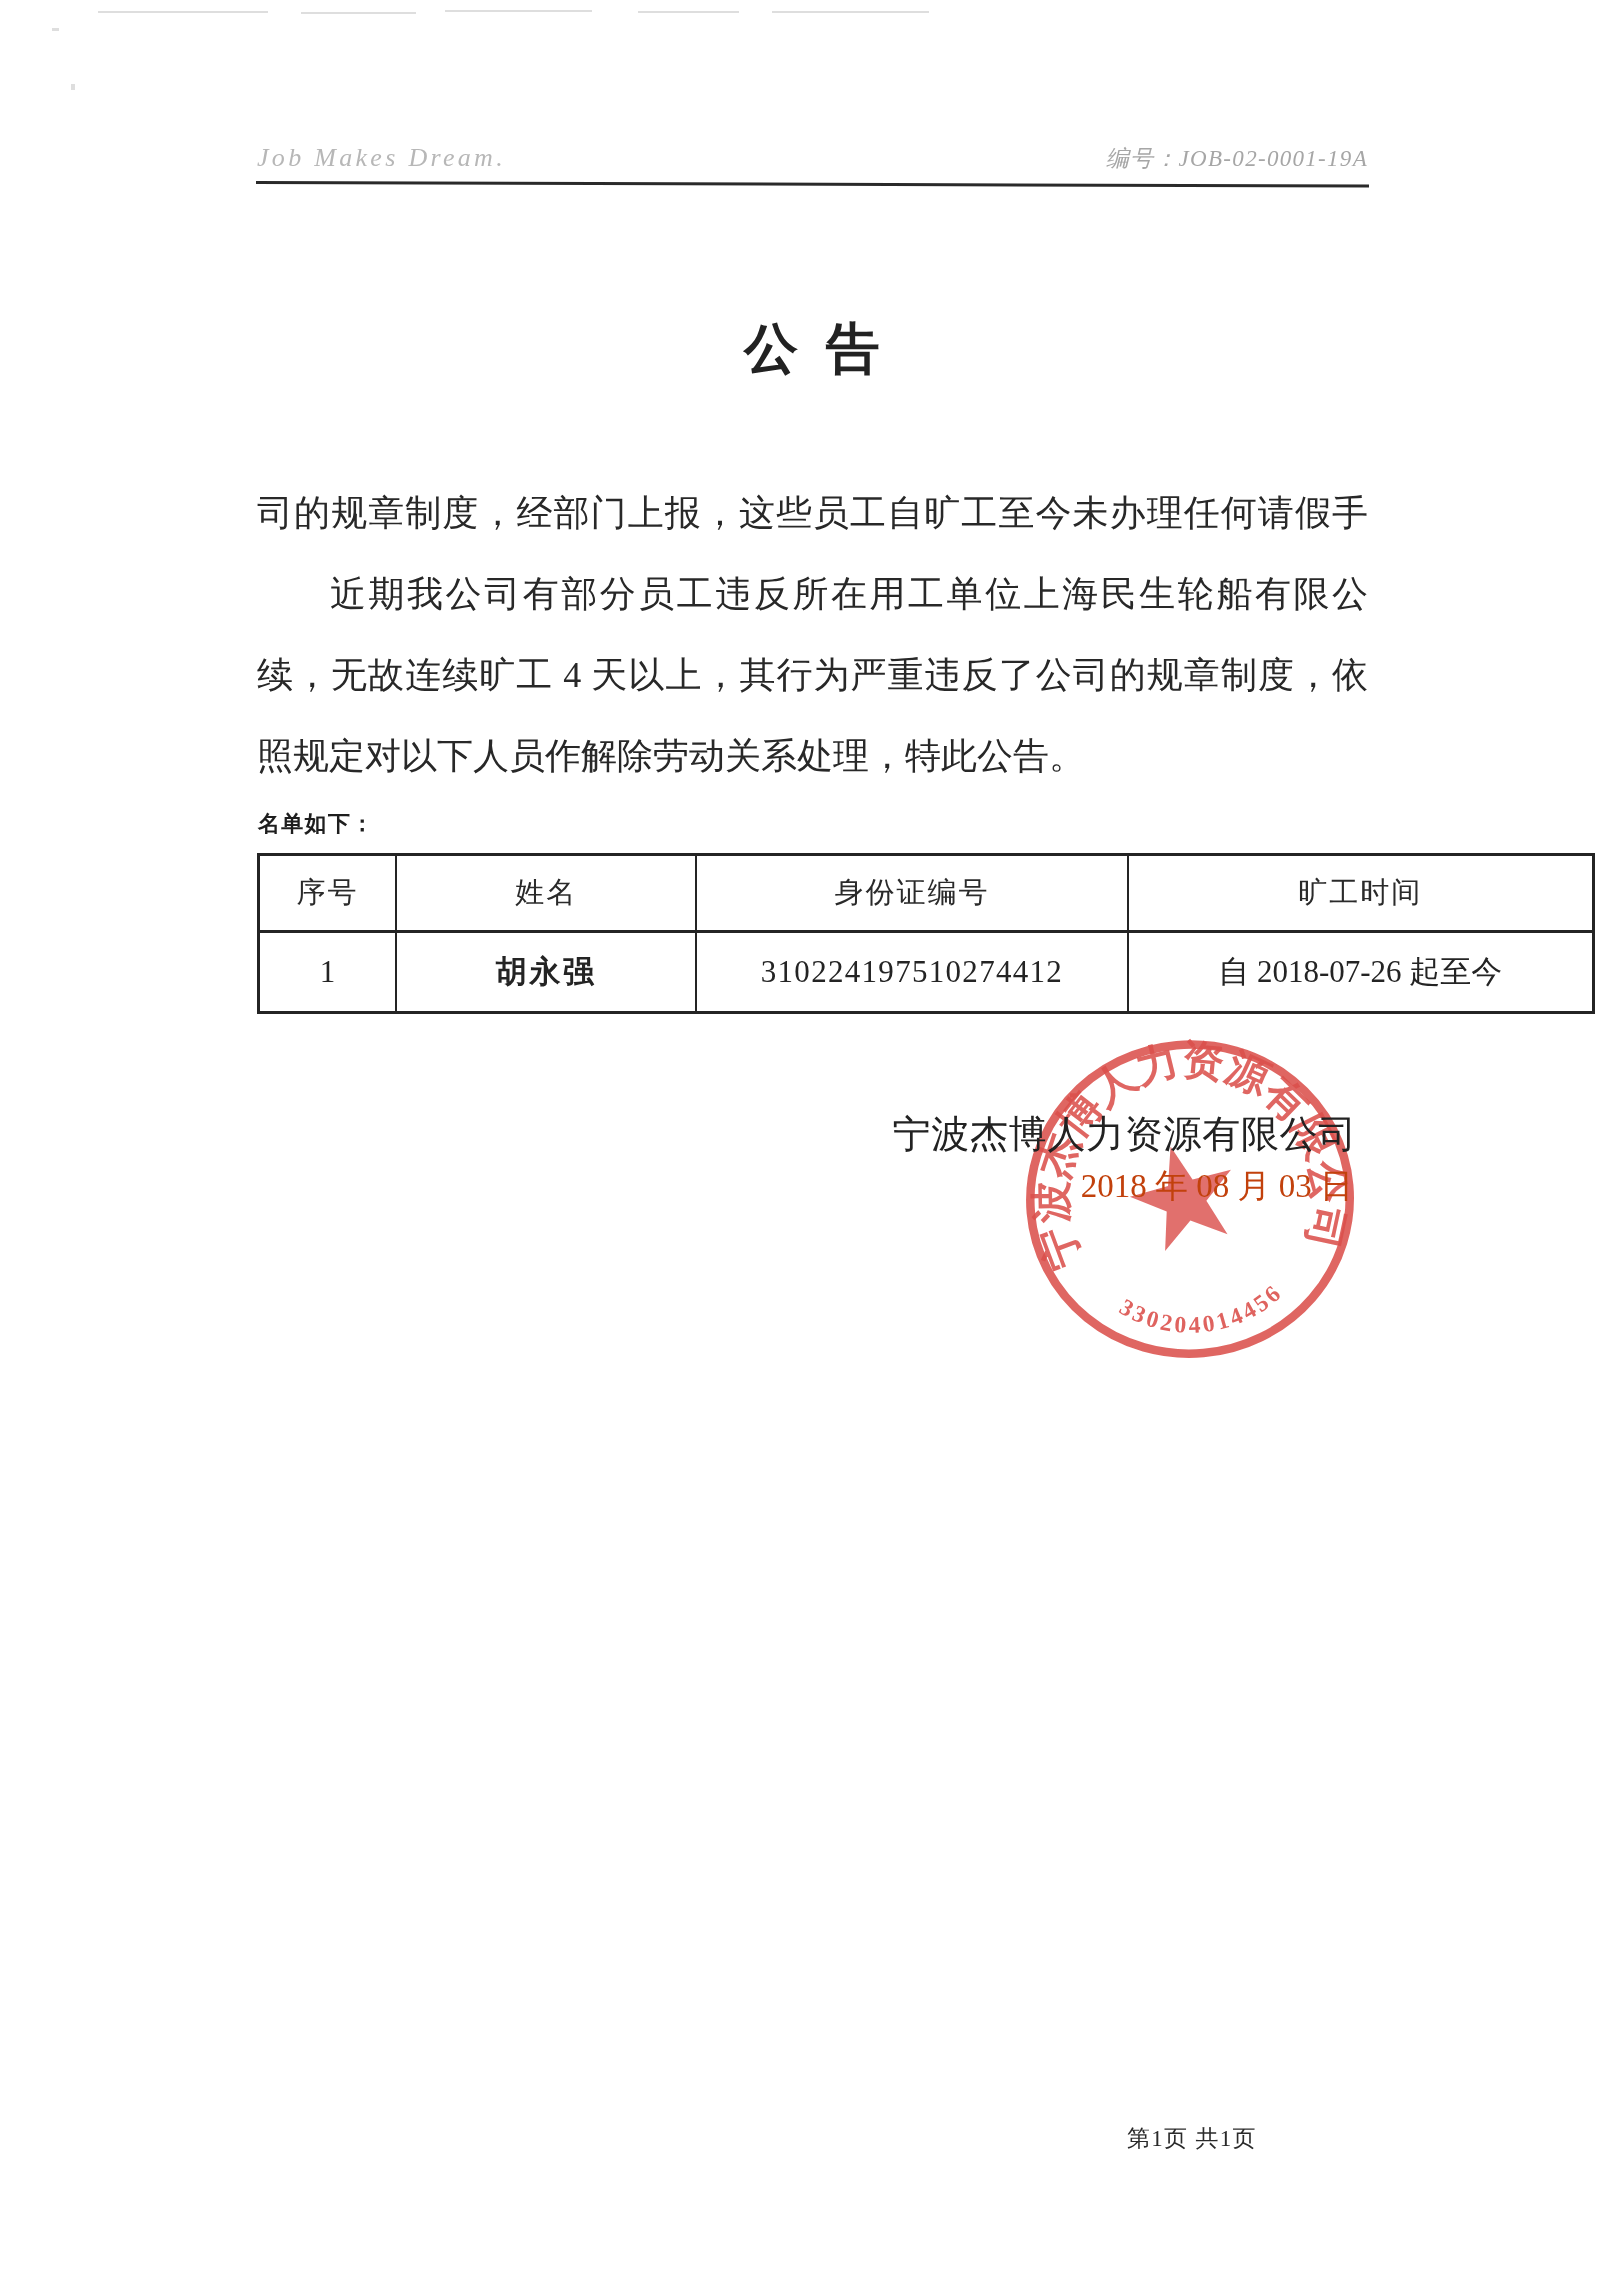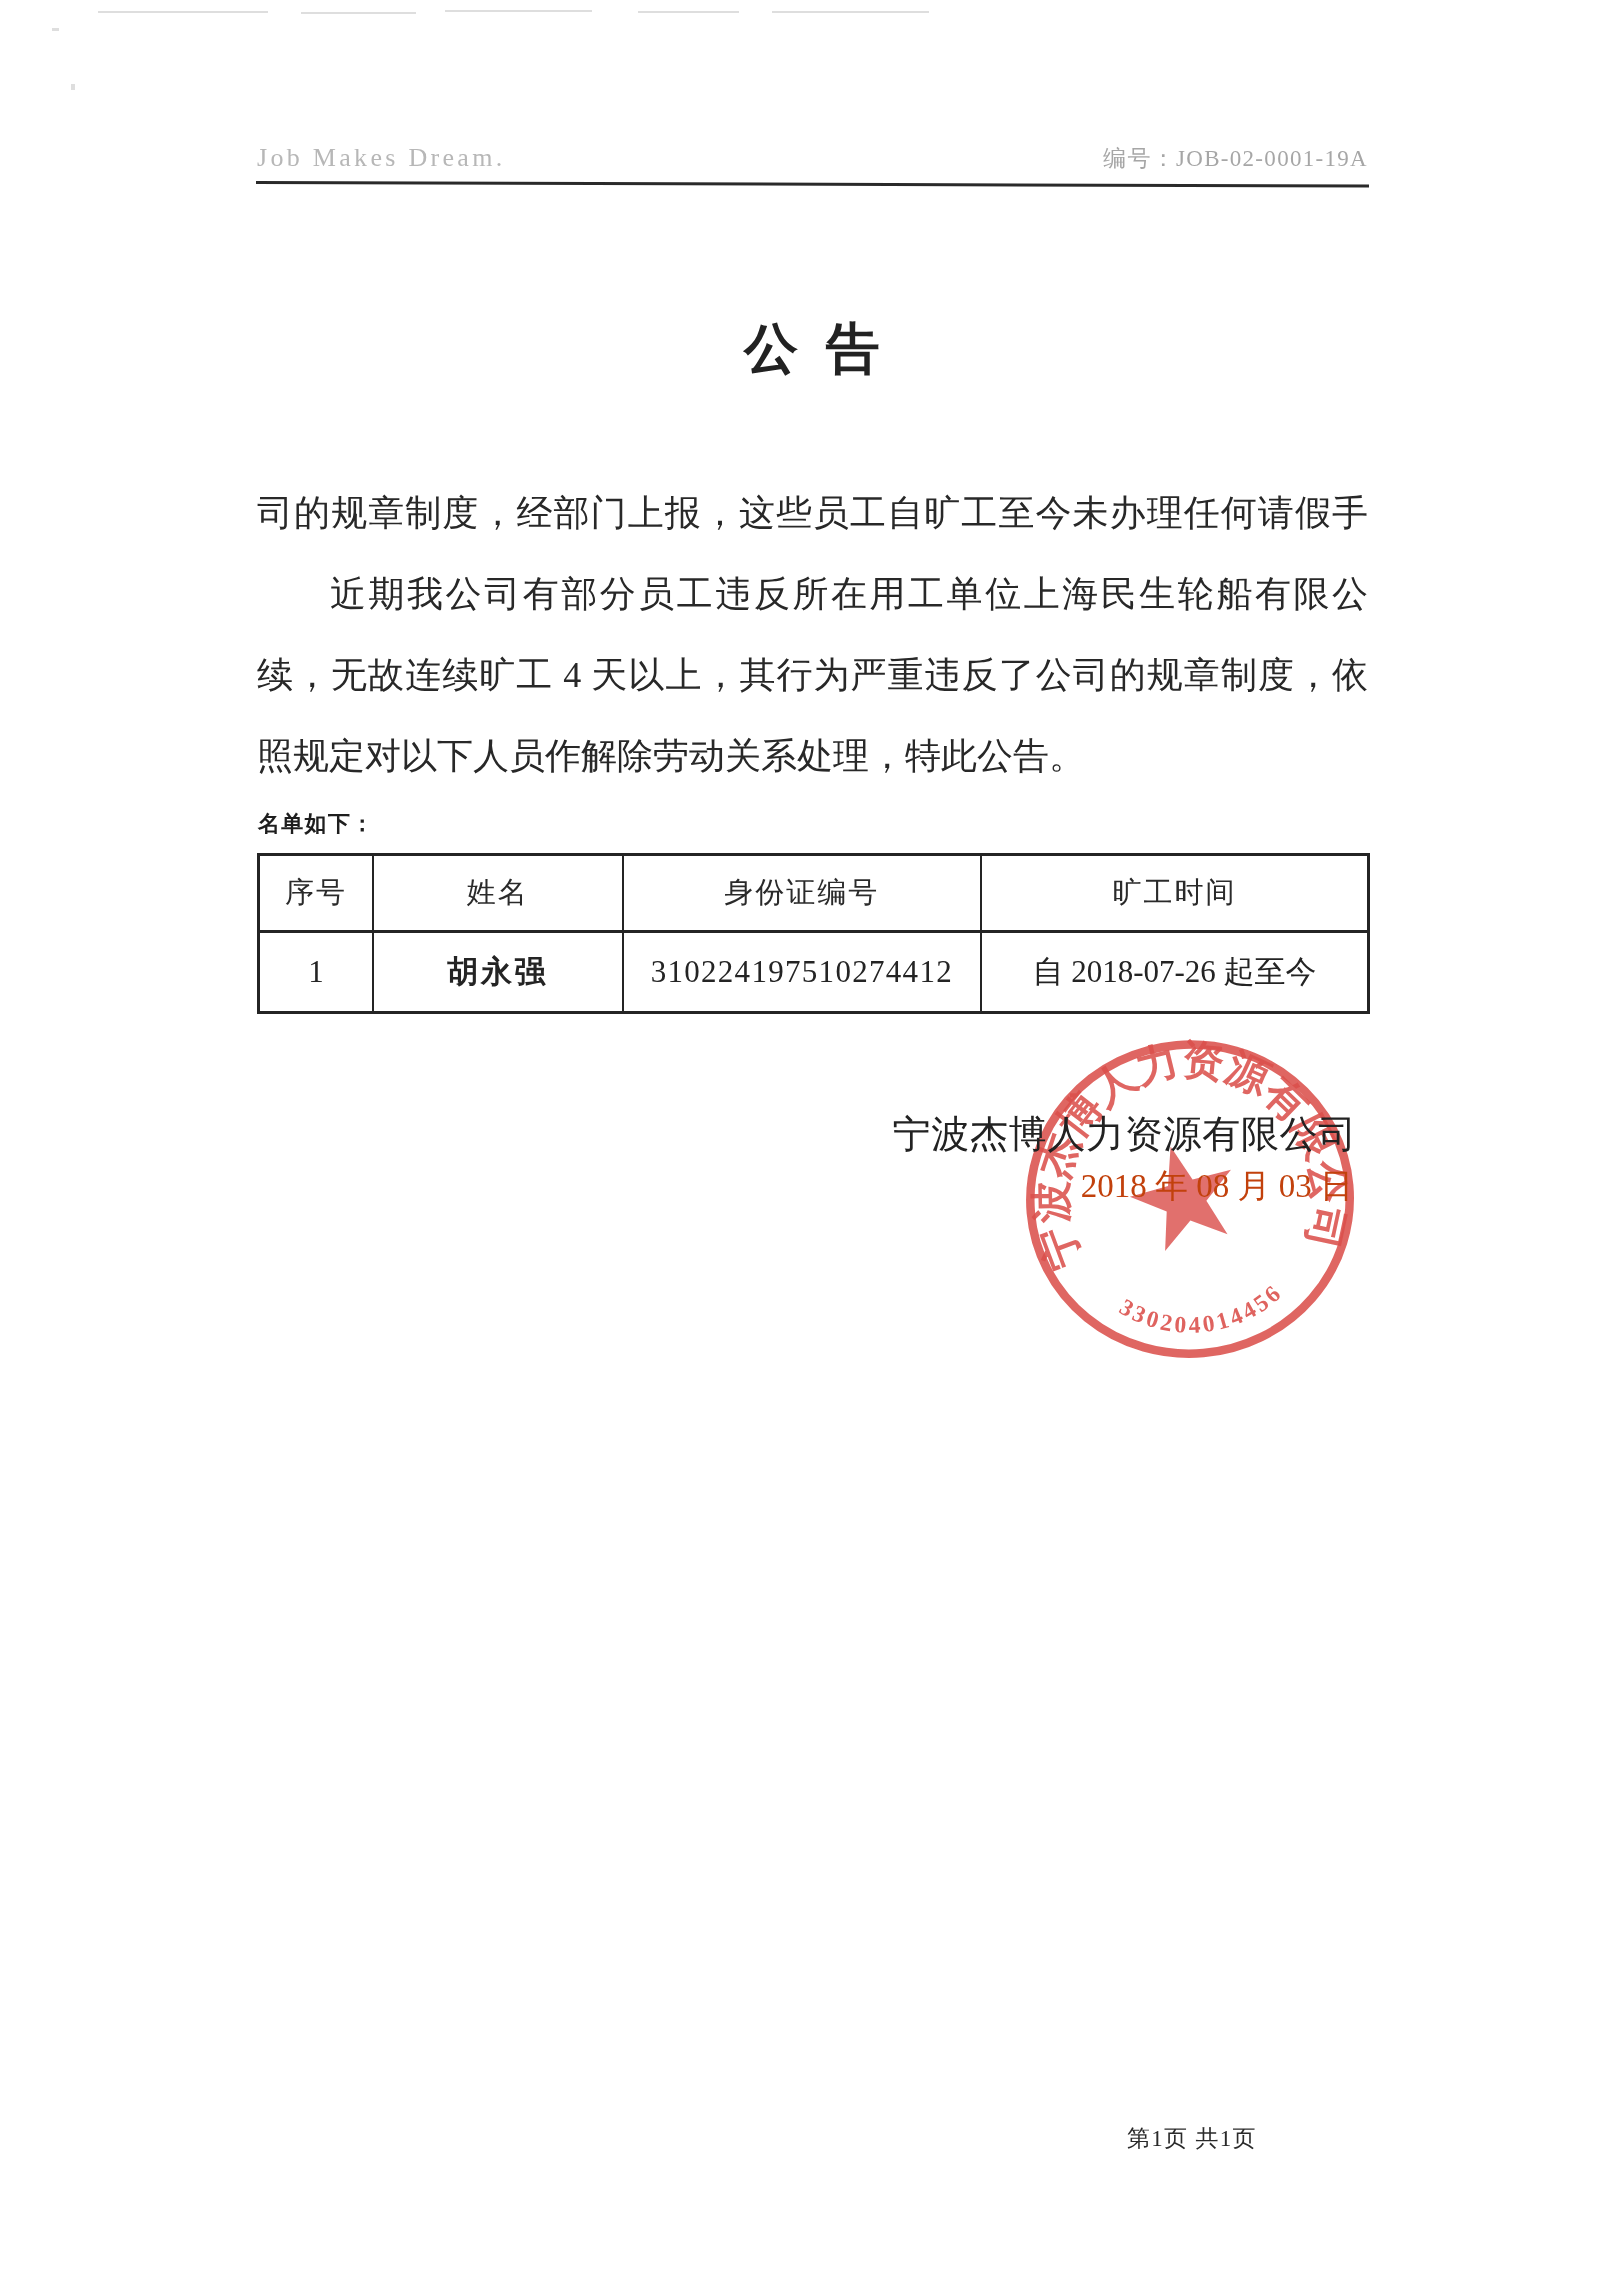--- a/index.html
+++ b/index.html
@@ -7,42 +7,42 @@
     position:relative; width:1623px; height:2295px; background:#ffffff;
     font-family:"Liberation Serif","DejaVu Serif",serif; color:#262626;
     overflow:hidden;
   }
 
   
   .scan-speck { position:absolute; background:rgba(50,50,50,0.16); }
 
   
   .header { position:absolute; left:257px; top:143px; width:1111px;
-            display:flex; justify-content:space-between; align-items:baseline; }
+            display:flex; justify-content:space-between; align-items:baseline;font-style:italic; }
   .slogan { font-size:26px; letter-spacing:3.3px; color:#b7b7b7; }
   .doc-no { font-size:23px; letter-spacing:1.3px; color:#a6a6a6; }
   .header-rule { position:absolute; left:256px; top:181px; width:1113px; height:3.3px;
                  background:#2a2a2a; transform:rotate(0.18deg); transform-origin:left center; }
 
   
   .title { position:absolute; left:257px; top:313px; width:1111px; text-align:center;
            font-size:54px; font-weight:bold; letter-spacing:1.3px; word-spacing:11.8px; color:#222; }
 
   
   .body-block { position:absolute; left:257px; top:473px; width:1111px; font-size:36px; color:#282828; }
   .body-line { height:81px; line-height:81px; text-align:justify; text-align-last:justify; white-space:normal; }
   .body-line.first { text-indent:73px; }
   .body-line.last { text-align-last:left; }
 
   
   .list-label { position:absolute; left:258px; top:809px; font-size:22px; font-weight:bold;
                 letter-spacing:1.3px; color:#1e1e1e; }
 
   
-  .roster-table { position:absolute; left:257px; top:853px; width:1113px;
+  .roster-table { position:absolute; left:257px; top:853px; width:1338px;
                   border-collapse:collapse; table-layout:fixed;
                   border:3.9px solid #242424; }
   .roster-table th, .roster-table td {
     border:2px solid #242424; text-align:center; vertical-align:middle; padding:0; }
   .roster-table thead tr { height:77px; border-bottom:3.9px solid #242424; }
   .roster-table tbody tr { height:81px; }
   .roster-table th { font-weight:normal; font-size:29px; letter-spacing:2px; color:#2a2a2a; }
   .roster-table td { font-size:31px; color:#242424; }
   td.cell-name { font-weight:bold; letter-spacing:2.6px; }
   td.cell-id { letter-spacing:1.3px; }

